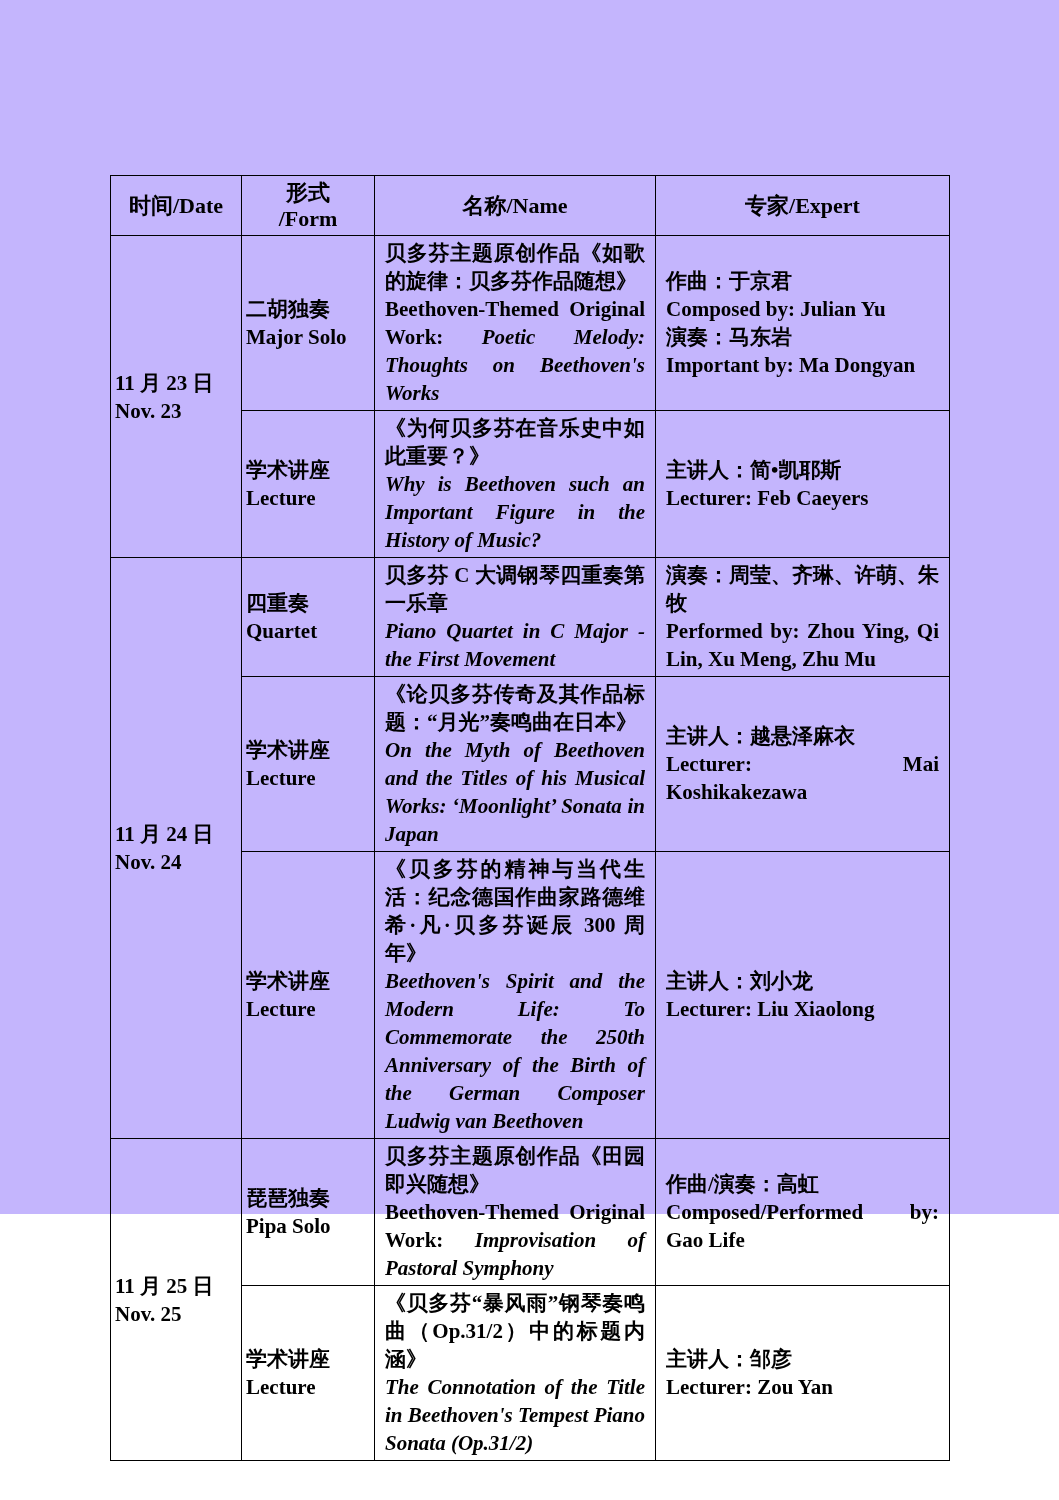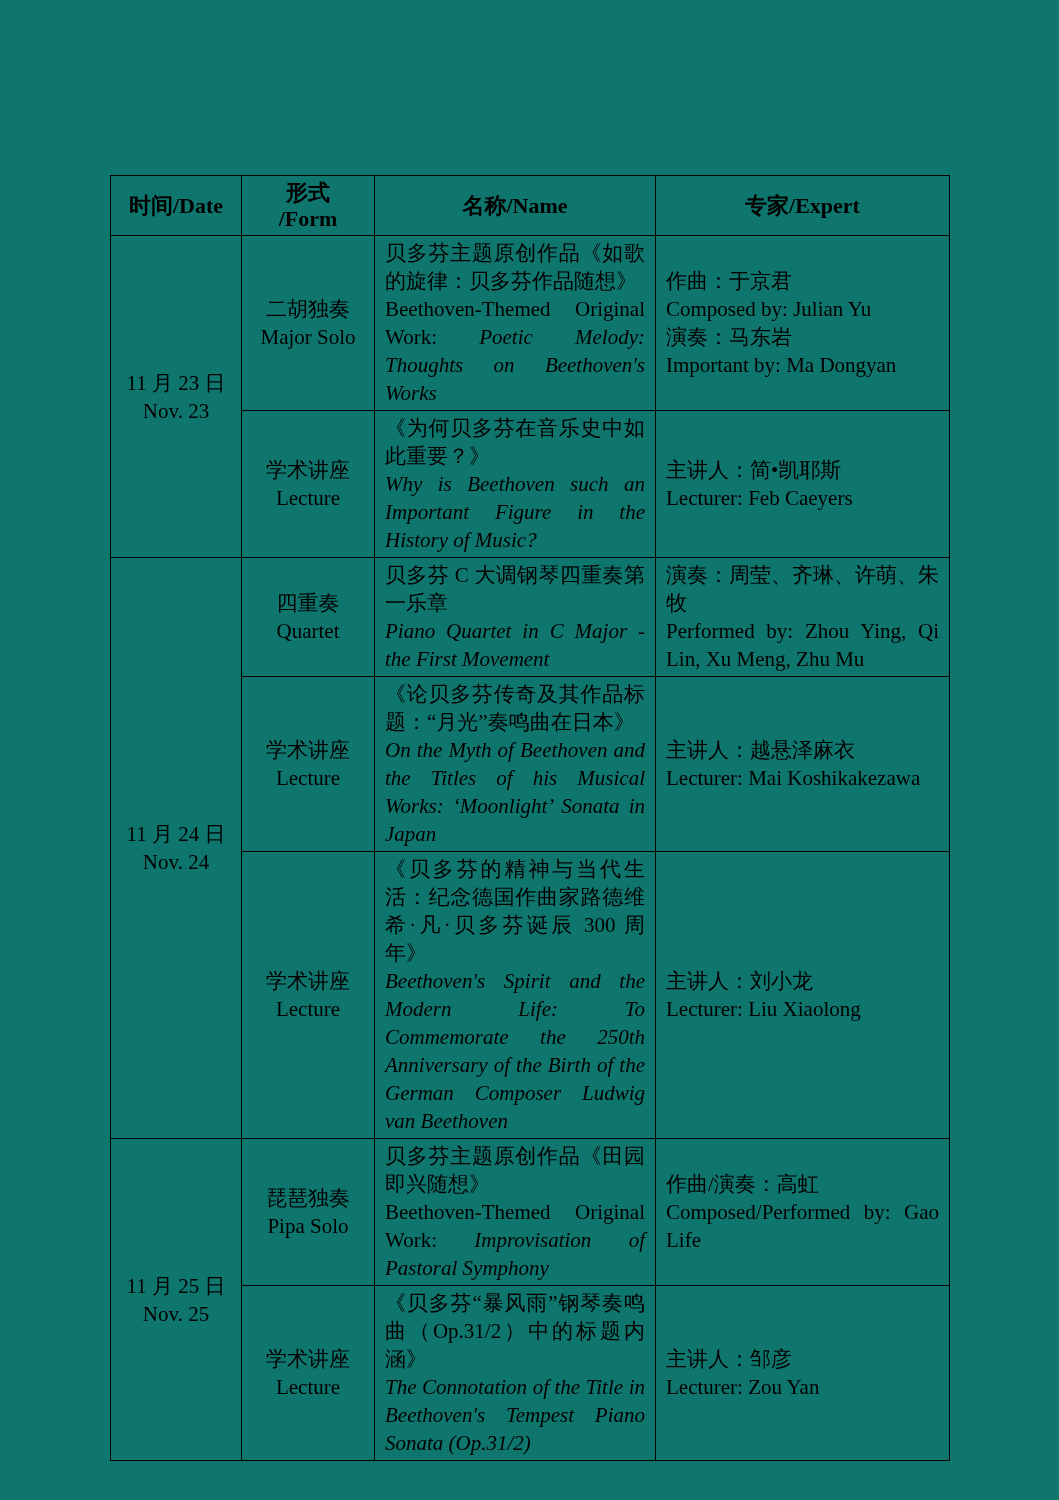--- a/index.html
+++ b/index.html
@@ -3,38 +3,38 @@
 <meta charset="utf-8">
 <style>
   * { box-sizing: border-box; }
   html, body { margin: 0; padding: 0; }
   body {
     width: 1059px; height: 1500px;
     background: #ffffff;
     color: #000000;
     font-family: "Liberation Serif", "DejaVu Serif", serif;
   }
-  .page { position: relative; width: 1059px; height: 1500px; background: #0f766e; }
+  .page { position: relative; width: 1059px; height: 1214px; background: #c4b5fd; }
 
   table.schedule {
     position: absolute;
     left: 110px; top: 175px;
     width: 839px;
     border-collapse: collapse;
     table-layout: fixed;
   }
   col.c-date   { width: 131px; }
   col.c-form   { width: 133px; }
   col.c-name   { width: 281px; }
   col.c-expert { width: 294px; }
 
   td, th {
     border: 1px solid #000000;
     vertical-align: middle;
-    font-weight: normal;
+    font-weight: bold;
     font-size: 21px;
     line-height: 28px;
     overflow: hidden;
   }
 
   tr.hdr    { height: 60px; }
   tr.r1     { height: 169px; }
   tr.r2     { height: 138px; }
   tr.r3     { height: 114px; }
   tr.r4     { height: 166px; }
@@ -44,21 +44,21 @@
 
   th.head-cell {
     font-weight: bold;
     font-size: 22px;
     line-height: 26px;
     text-align: center;
     padding: 2px 4px;
   }
 
   td.cell-date, td.cell-form {
-    text-align: center;
+    text-align: left;
     padding: 2px 4px;
   }
   td.cell-name {
     text-align: justify;
     padding: 3px 10px;
     overflow-wrap: break-word;
   }
   td.cell-expert {
     text-align: justify;
     padding: 3px 10px;

